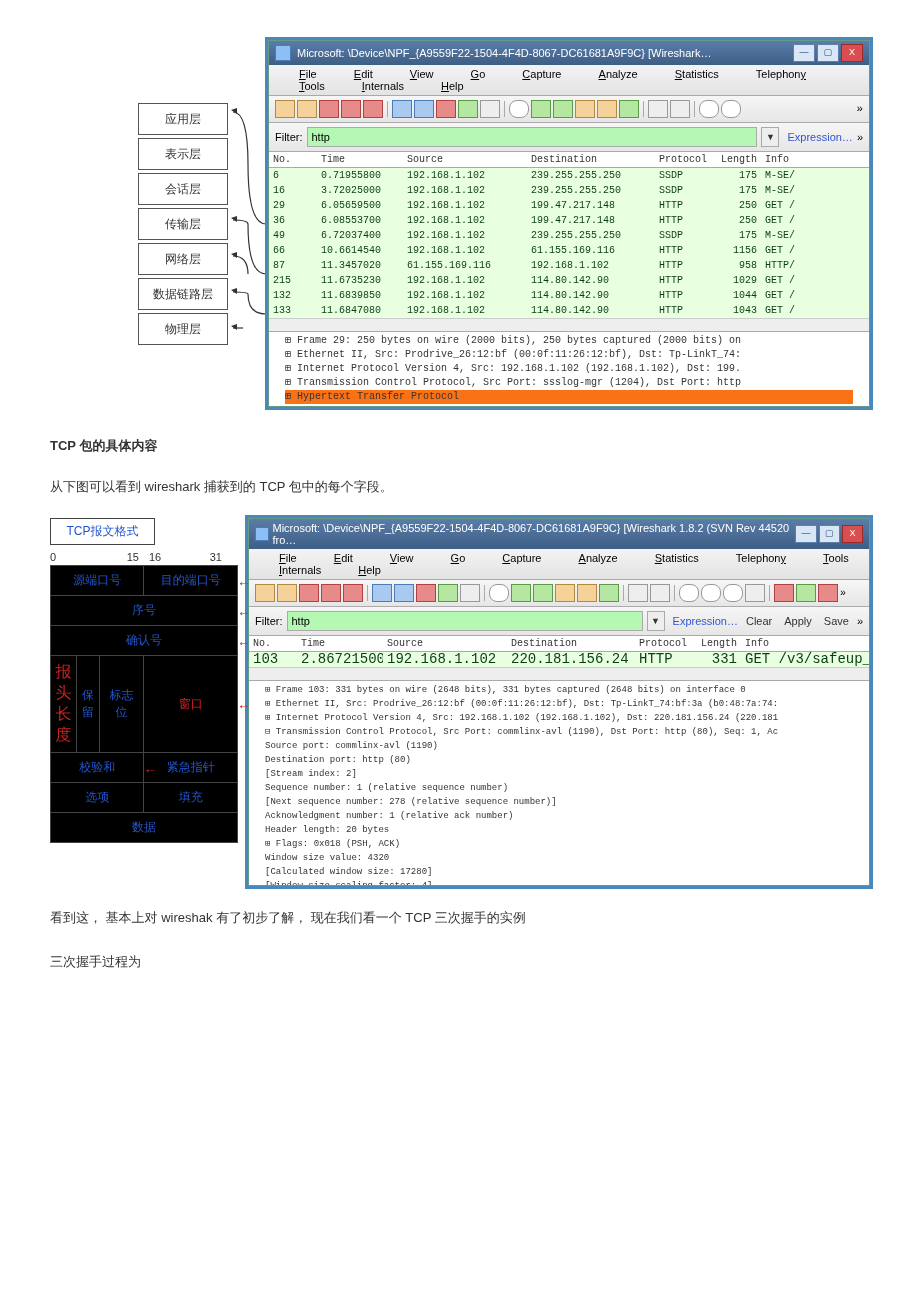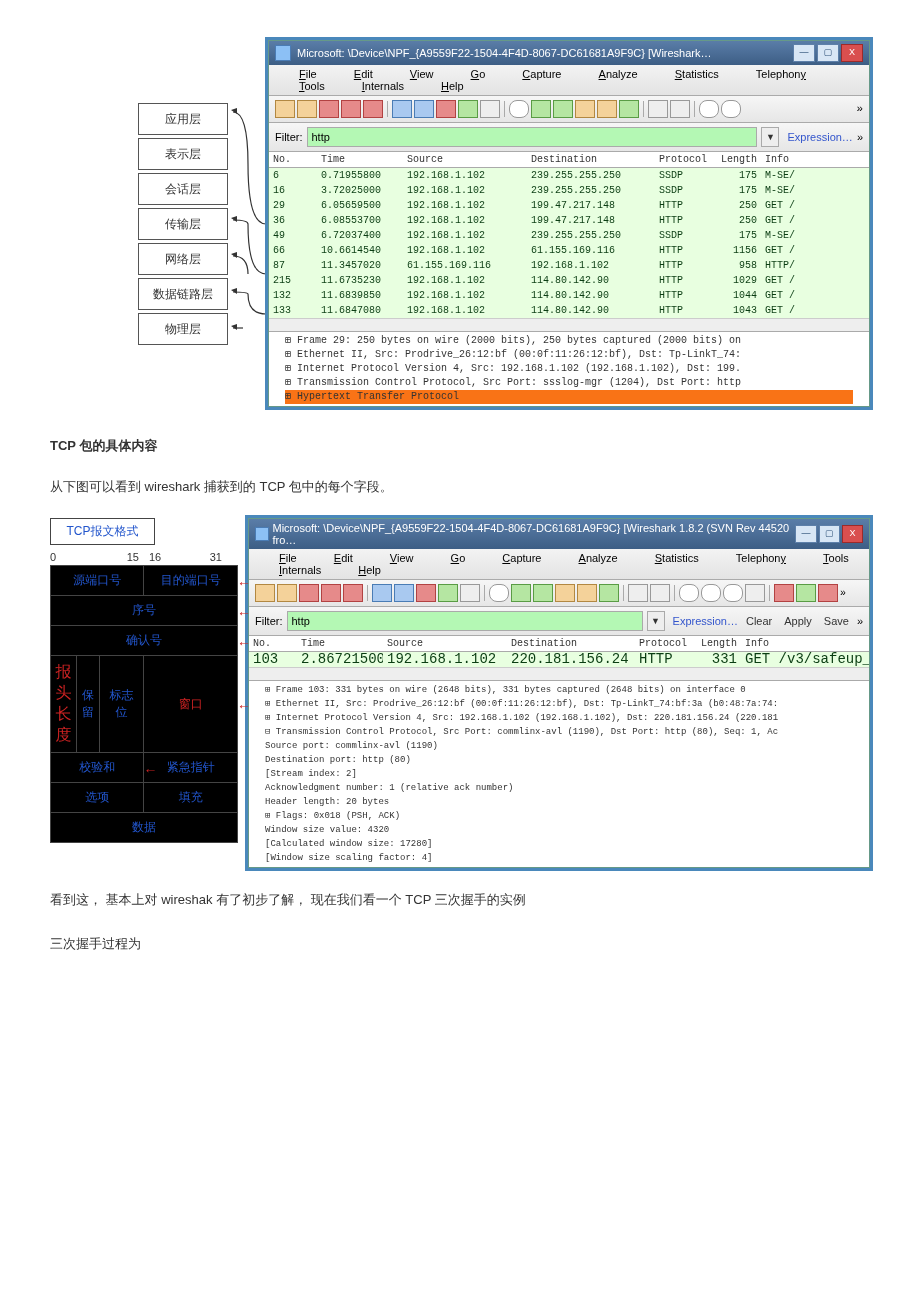--- a/index.html
+++ b/index.html
@@ -392,20 +392,22 @@
     </div>
     <div class="pk-scroll"></div>
     <div class="pk-details" id="pkdet2">
         <div class="row">⊞ Frame 103: 331 bytes on wire (2648 bits), 331 bytes captured (2648 bits) on interface 0</div>
         <div class="row">⊞ Ethernet II, Src: Prodrive_26:12:bf (00:0f:11:26:12:bf), Dst: Tp-LinkT_74:bf:3a (b0:48:7a:74:</div>
         <div class="row">⊞ Internet Protocol Version 4, Src: 192.168.1.102 (192.168.1.102), Dst: 220.181.156.24 (220.181</div>
         <div class="row">⊟ Transmission Control Protocol, Src Port: commlinx-avl (1190), Dst Port: http (80), Seq: 1, Ac</div>
         <div class="row">    Source port: commlinx-avl (1190)</div>
         <div class="row">    Destination port: http (80)</div>
         <div class="row">    [Stream index: 2]</div>
+        <div class="row">    Sequence number: 1    (relative sequence number)</div>
+        <div class="row">    [Next sequence number: 278    (relative sequence number)]</div>
         <div class="row">    Acknowledgment number: 1    (relative ack number)</div>
         <div class="row">    Header length: 20 bytes</div>
         <div class="row">  ⊞ Flags: 0x018 (PSH, ACK)</div>
         <div class="row">    Window size value: 4320</div>
         <div class="row">    [Calculated window size: 17280]</div>
         <div class="row">    [Window size scaling factor: 4]</div>
       </div>
   </div>
 </div>
 

